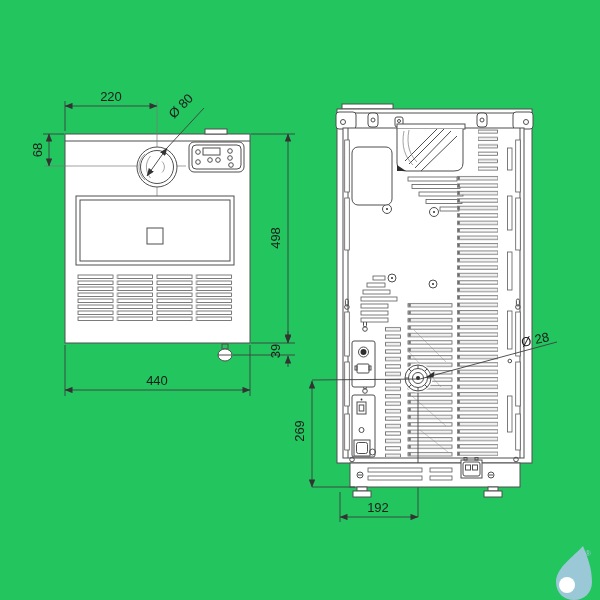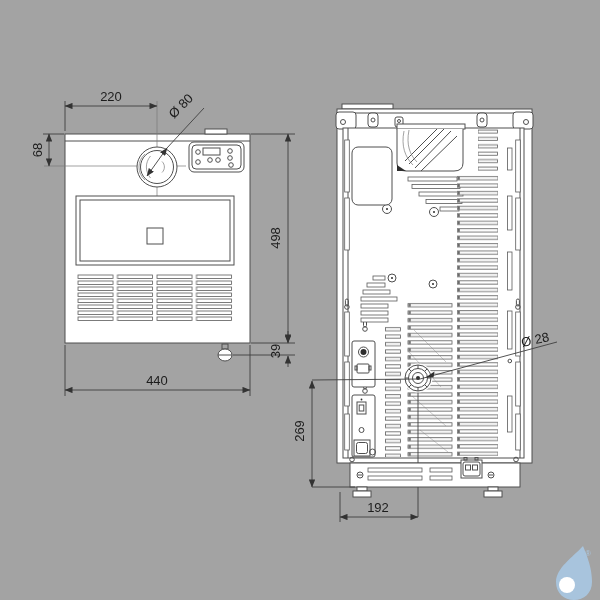--- a/index.html
+++ b/index.html
@@ -1,16 +1,16 @@
 <!DOCTYPE html>
 <html><head>
 <meta charset="utf-8">
 <style>
   html,body{margin:0;padding:0;background:#ffffff;}
-  .page{width:600px;height:600px;position:relative;background:#a3a3a3;overflow:hidden;}
+  .page{width:600px;height:600px;position:relative;background:#22c55e;overflow:hidden;}
   svg{display:block;}
   .ln{fill:none;stroke:#4f4f4f;stroke-width:1;}
   .lnw{fill:#ffffff;stroke:#4f4f4f;stroke-width:1;}
   .lnt{fill:none;stroke:#7a7a7a;stroke-width:0.7;}
   .slat{fill:#ffffff;stroke:#5a5a5a;stroke-width:0.8;}
   .dim{fill:none;stroke:#3f3f3f;stroke-width:0.9;}
   .dimtxt{font-family:"Liberation Sans",sans-serif;font-size:13px;fill:#1c1c1c;text-anchor:middle;}
   .dark{fill:#2e2e2e;stroke:none;}
   .wm{font-family:"Liberation Sans",sans-serif;font-size:8px;fill:#a9c8e3;text-anchor:middle;}
 </style>

